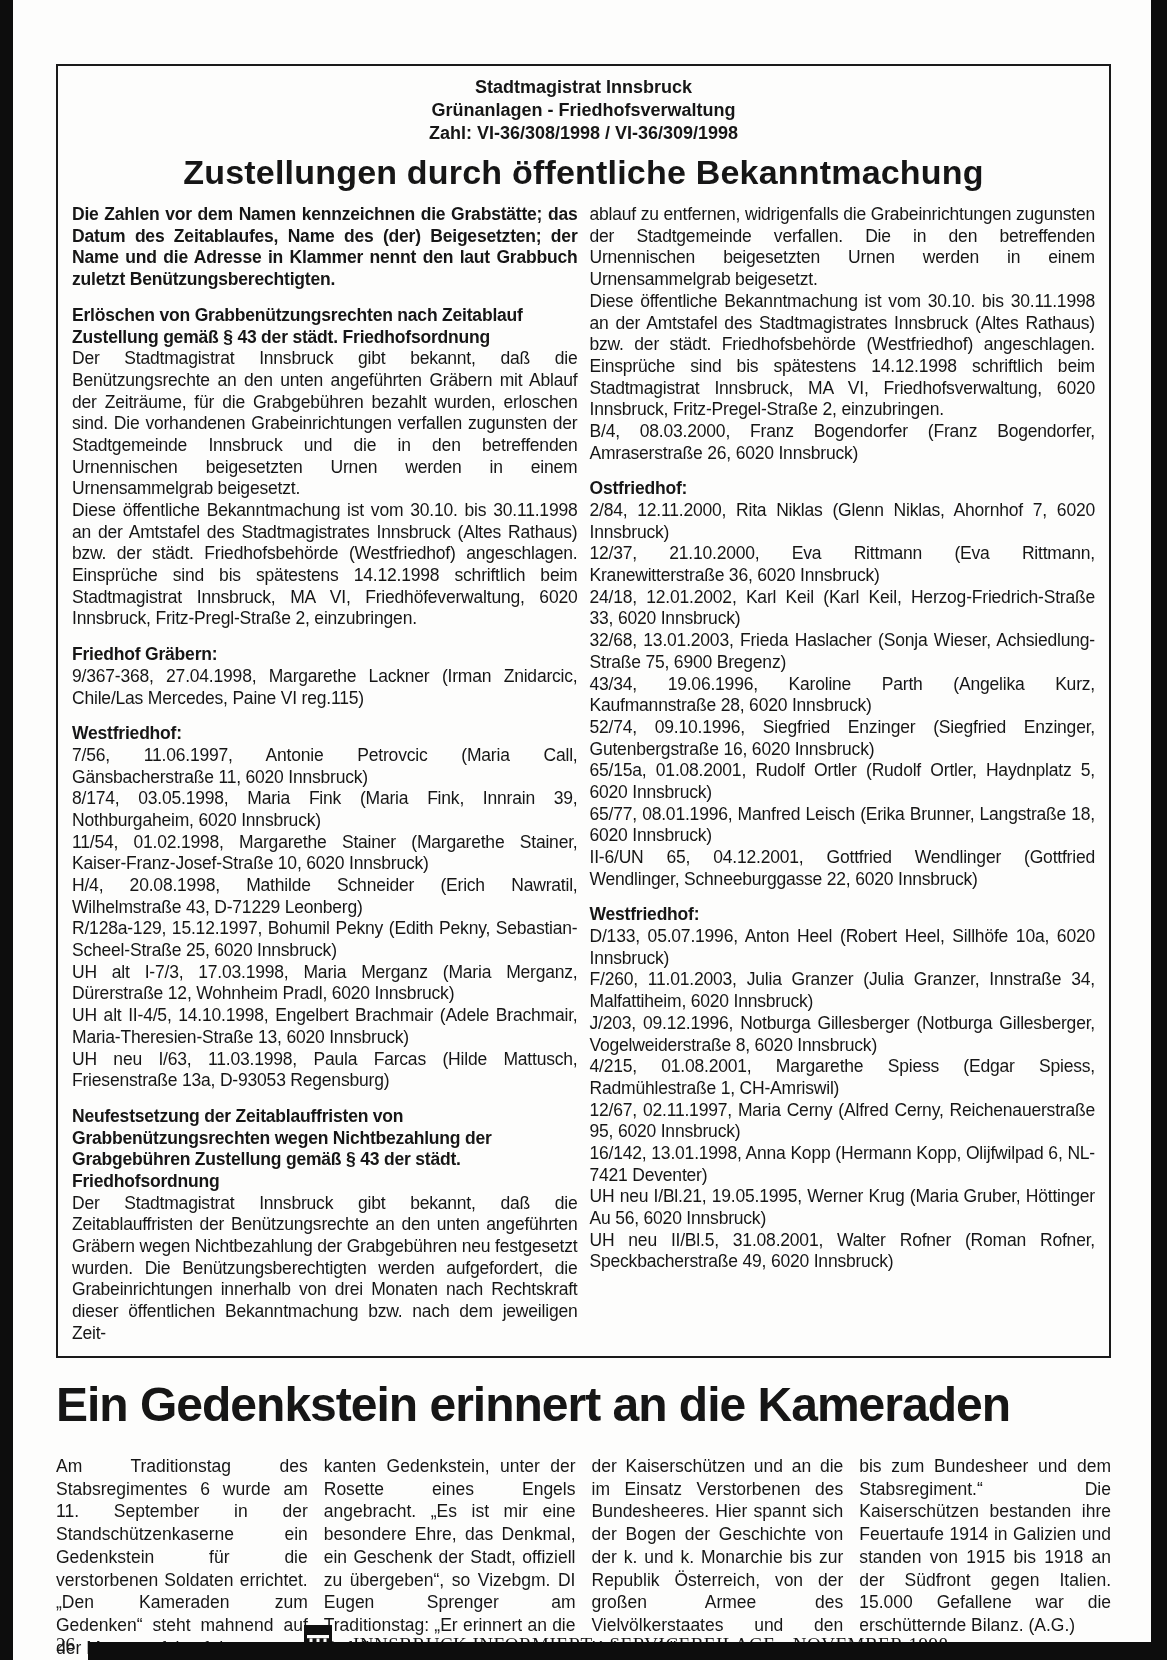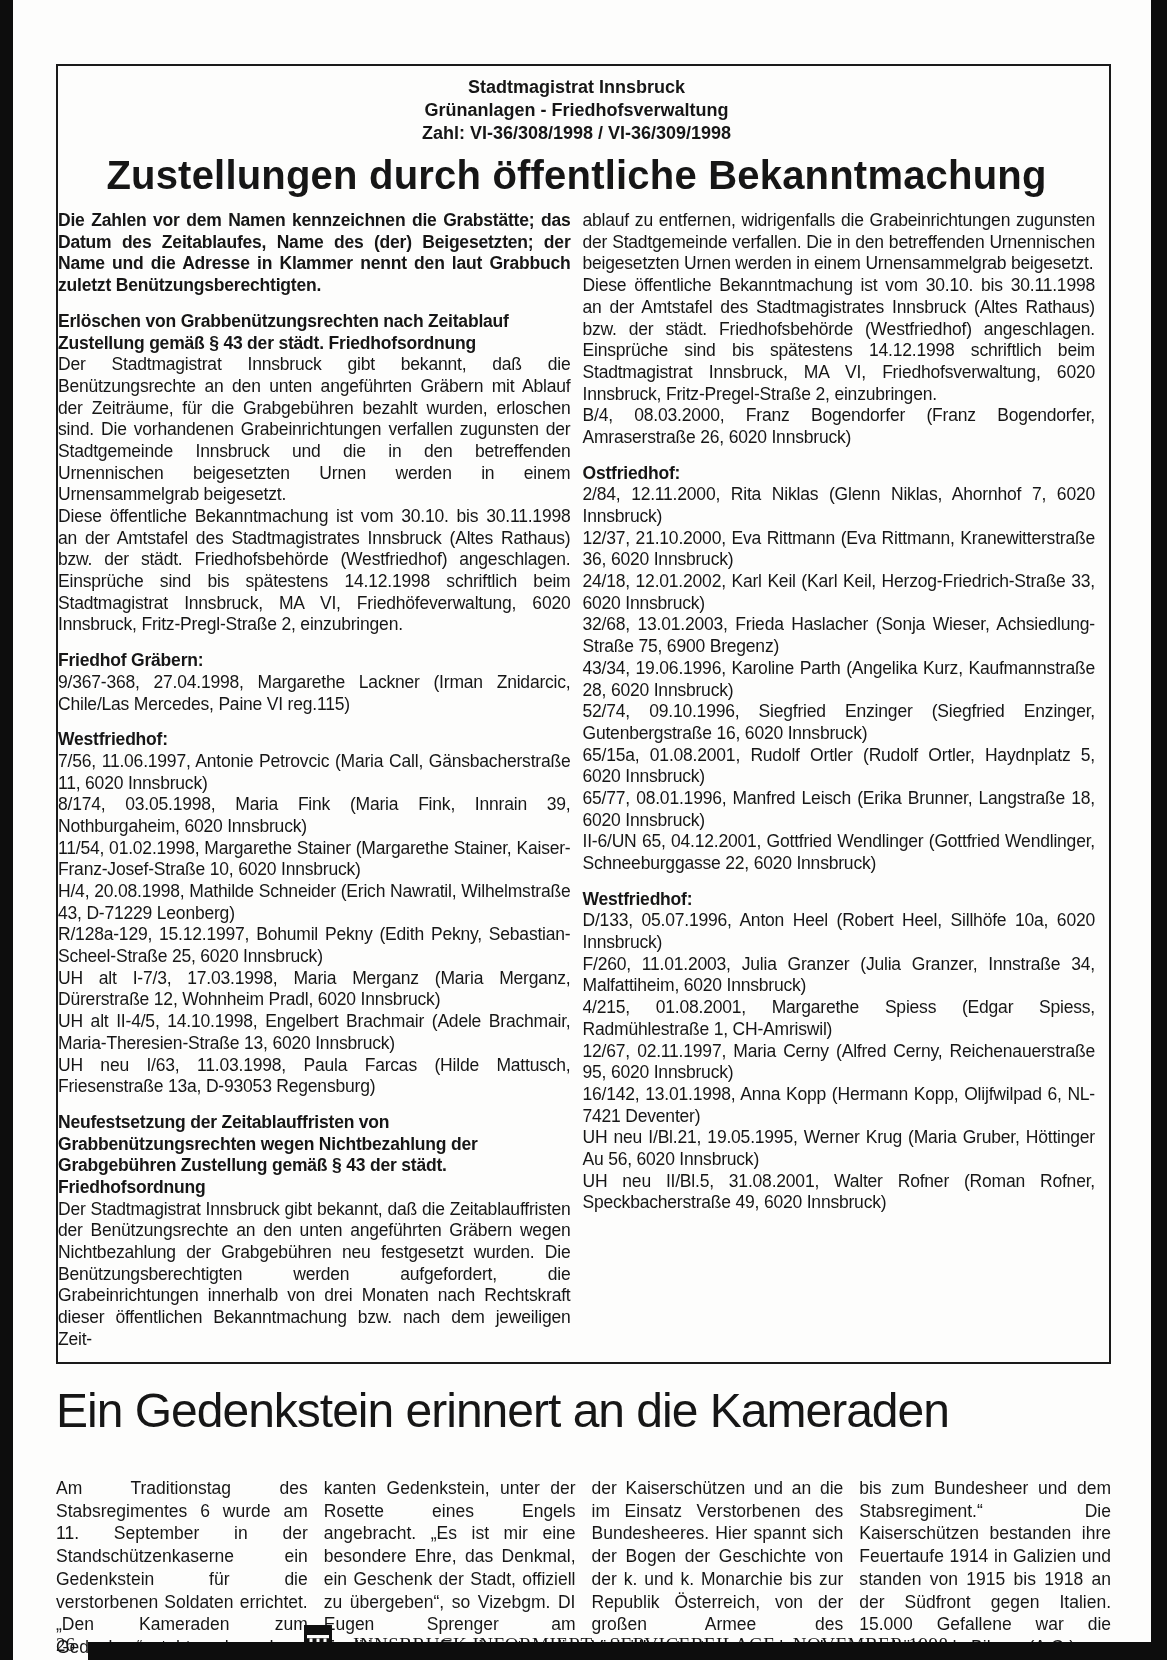--- a/index.html
+++ b/index.html
@@ -16,32 +16,32 @@
   }
   .bar-left  { position: absolute; left: 0;  top: 0; width: 13px;  height: 1660px; background: #0d0d0d; }
   .bar-right { position: absolute; right: 0; top: 0; width: 16px;  height: 1660px; background: #0d0d0d; }
   .bar-bottom{ position: absolute; left: 88px; right: 0; top: 1642px; height: 18px; background: #0d0d0d; }
 
   .content { padding: 64px 56px 0 56px; }
 
   
   .notice-box {
     border: 2px solid #1a1a1a;
-    padding: 10px 14px 12px 0;
+    padding: 10px 14px 12px 14px;
     background: #fdfdfc;
   }
   .nb-org, .nb-dept, .nb-ref {
     text-align: center;
     font-weight: bold;
     font-size: 18px;
     line-height: 1.28;
   }
   .nb-title {
     text-align: center;
-    font-size: 40px;
+    font-size: 34px;
     font-weight: bold;
     letter-spacing: 0.2px;
     margin: 8px 0 12px 0;
   }
   .nb-cols { display: flex; gap: 12px; }
   .nb-col {
     flex: 1;
     font-size: 17.5px;
     line-height: 1.24;
     letter-spacing: -0.2px;
@@ -52,24 +52,24 @@
   .blk { margin: 0; }
   .blk-bold { font-weight: bold; }
   .blk-heading { font-weight: bold; margin-top: 14px; text-align: left; }
   .blk-para { }
   .blk-entry { }
 
   
   .article { margin-top: 22px; }
   .article-headline {
     font-size: 48px;
-    font-weight: normal;
+    font-weight: bold;
     letter-spacing: -1px;
     line-height: 1.05;
-    margin: 0 0 40px 0;
+    margin: 0 0 24px 0;
     white-space: nowrap;
   }
   .article-cols { display: flex; gap: 16px; }
   .article-col {
     flex: 1;
     font-size: 17.5px;
     line-height: 1.3;
     text-align: justify;
     overflow-wrap: break-word;
     hyphens: auto;
@@ -142,20 +142,21 @@
             <p class="blk blk-entry">24/18, 12.01.2002, Karl Keil (Karl Keil, Herzog-Friedrich-Straße 33, 6020 Innsbruck)</p>
             <p class="blk blk-entry">32/68, 13.01.2003, Frieda Haslacher (Sonja Wieser, Achsiedlung-Straße 75, 6900 Bregenz)</p>
             <p class="blk blk-entry">43/34, 19.06.1996, Karoline Parth (Angelika Kurz, Kaufmannstraße 28, 6020 Innsbruck)</p>
             <p class="blk blk-entry">52/74, 09.10.1996, Siegfried Enzinger (Siegfried Enzinger, Gutenbergstraße 16, 6020 Innsbruck)</p>
             <p class="blk blk-entry">65/15a, 01.08.2001, Rudolf Ortler (Rudolf Ortler, Haydnplatz 5, 6020 Innsbruck)</p>
             <p class="blk blk-entry">65/77, 08.01.1996, Manfred Leisch (Erika Brunner, Langstraße 18, 6020 Innsbruck)</p>
             <p class="blk blk-entry">II-6/UN 65, 04.12.2001, Gottfried Wendlinger (Gottfried Wendlinger, Schneeburggasse 22, 6020 Innsbruck)</p>
             <p class="blk blk-heading">Westfriedhof:</p>
             <p class="blk blk-entry">D/133, 05.07.1996, Anton Heel (Robert Heel, Sillhöfe 10a, 6020 Innsbruck)</p>
             <p class="blk blk-entry">F/260, 11.01.2003, Julia Granzer (Julia Granzer, Innstraße 34, Malfattiheim, 6020 Innsbruck)</p>
+            <p class="blk blk-entry">J/203, 09.12.1996, Notburga Gillesberger (Notburga Gillesberger, Vogelweiderstraße 8, 6020 Innsbruck)</p>
             <p class="blk blk-entry">4/215, 01.08.2001, Margarethe Spiess (Edgar Spiess, Radmühlestraße 1, CH-Amriswil)</p>
             <p class="blk blk-entry">12/67, 02.11.1997, Maria Cerny (Alfred Cerny, Reichenauerstraße 95, 6020 Innsbruck)</p>
             <p class="blk blk-entry">16/142, 13.01.1998, Anna Kopp (Hermann Kopp, Olijfwilpad 6, NL-7421 Deventer)</p>
             <p class="blk blk-entry">UH neu I/Bl.21, 19.05.1995, Werner Krug (Maria Gruber, Höttinger Au 56, 6020 Innsbruck)</p>
             <p class="blk blk-entry">UH neu II/Bl.5, 31.08.2001, Walter Rofner (Roman Rofner, Speckbacherstraße 49, 6020 Innsbruck)</p>
           </div>
       </div>
     </div>
 
     <div class="article">

